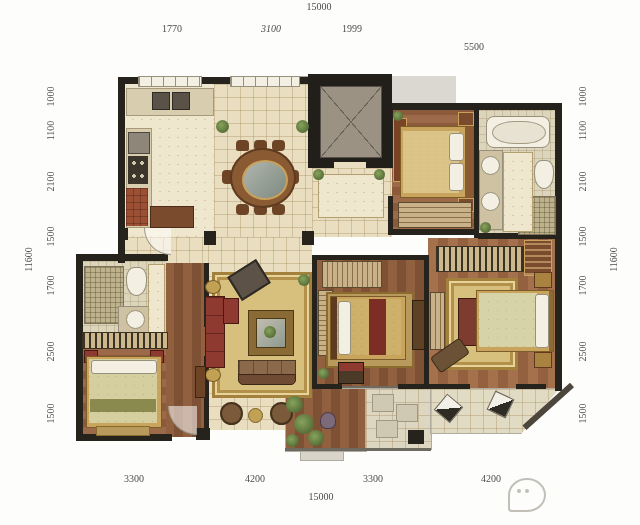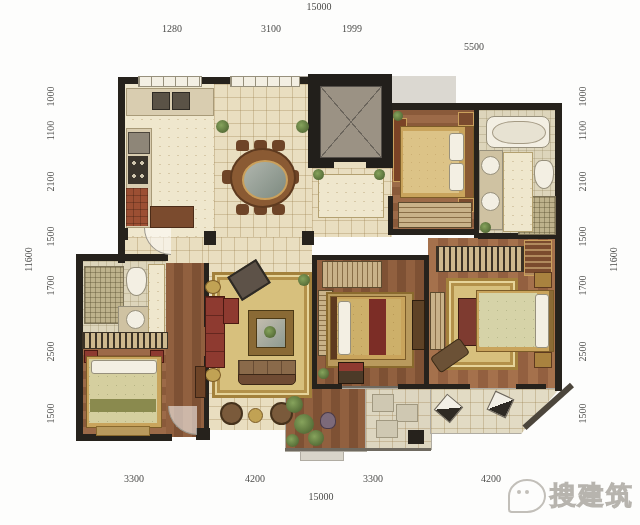--- a/index.html
+++ b/index.html
@@ -46,22 +46,22 @@
   .wm-text{font-size:26px;font-weight:bold;letter-spacing:2px;color:transparent;-webkit-text-stroke:1px #b7b4ae;text-stroke:1px #b7b4ae;font-family:"DejaVu Sans",sans-serif;}
 </style>
 </head>
 <body>
 
 <div class="page">
 
   <div id="guides"></div>
 
   <span class="dimlabel" style="left:279px;top:1px;width:80px;">15000</span>
-  <span class="dimlabel" style="left:142px;top:23px;width:60px;">1280</span>
-  <span class="dimlabel" style="left:241px;top:23px;width:60px;">3100</span>
+  <span class="dimlabel" style="left:142px;top:23px;width:60px;">1770</span>
+  <span class="dimlabel" style="left:241px;top:23px;width:60px;font-style:italic;">3100</span>
   <span class="dimlabel" style="left:322px;top:23px;width:60px;">1999</span>
   <span class="dimlabel" style="left:444px;top:41px;width:60px;">5500</span>
 
   <span class="dimlabel" style="left:104px;top:473px;width:60px;">3300</span>
   <span class="dimlabel" style="left:225px;top:473px;width:60px;">4200</span>
   <span class="dimlabel" style="left:343px;top:473px;width:60px;">3300</span>
   <span class="dimlabel" style="left:461px;top:473px;width:60px;">4200</span>
   <span class="dimlabel" style="left:281px;top:491px;width:80px;">15000</span>
 
   <span class="dimlabel v" style="left:3px;top:254px;width:50px;">11600</span>
@@ -265,15 +265,14 @@
     <div class="plant" style="left:308px;top:430px;width:16px;height:16px;"></div>
     <div class="plant" style="left:286px;top:434px;width:13px;height:13px;"></div>
     <div class="abs" style="left:320px;top:412px;width:14px;height:15px;background:#7c6a7a;border:1px solid #4a3a48;border-radius:50% 50% 40% 40%;"></div>
     <div class="abs" style="left:372px;top:394px;width:20px;height:16px;background:#cfc8b2;border:1px solid #a09880;"></div>
     <div class="abs" style="left:396px;top:404px;width:20px;height:16px;background:#cfc8b2;border:1px solid #a09880;"></div>
     <div class="abs" style="left:376px;top:420px;width:20px;height:16px;background:#cfc8b2;border:1px solid #a09880;"></div>
   </div>
 
   <div class="wm" style="left:508px;top:478px;">
     <span class="wm-logo"></span>
-    <span class="wm-text">搜建筑</span>
   </div>
 </div>
 
 </body></html>

